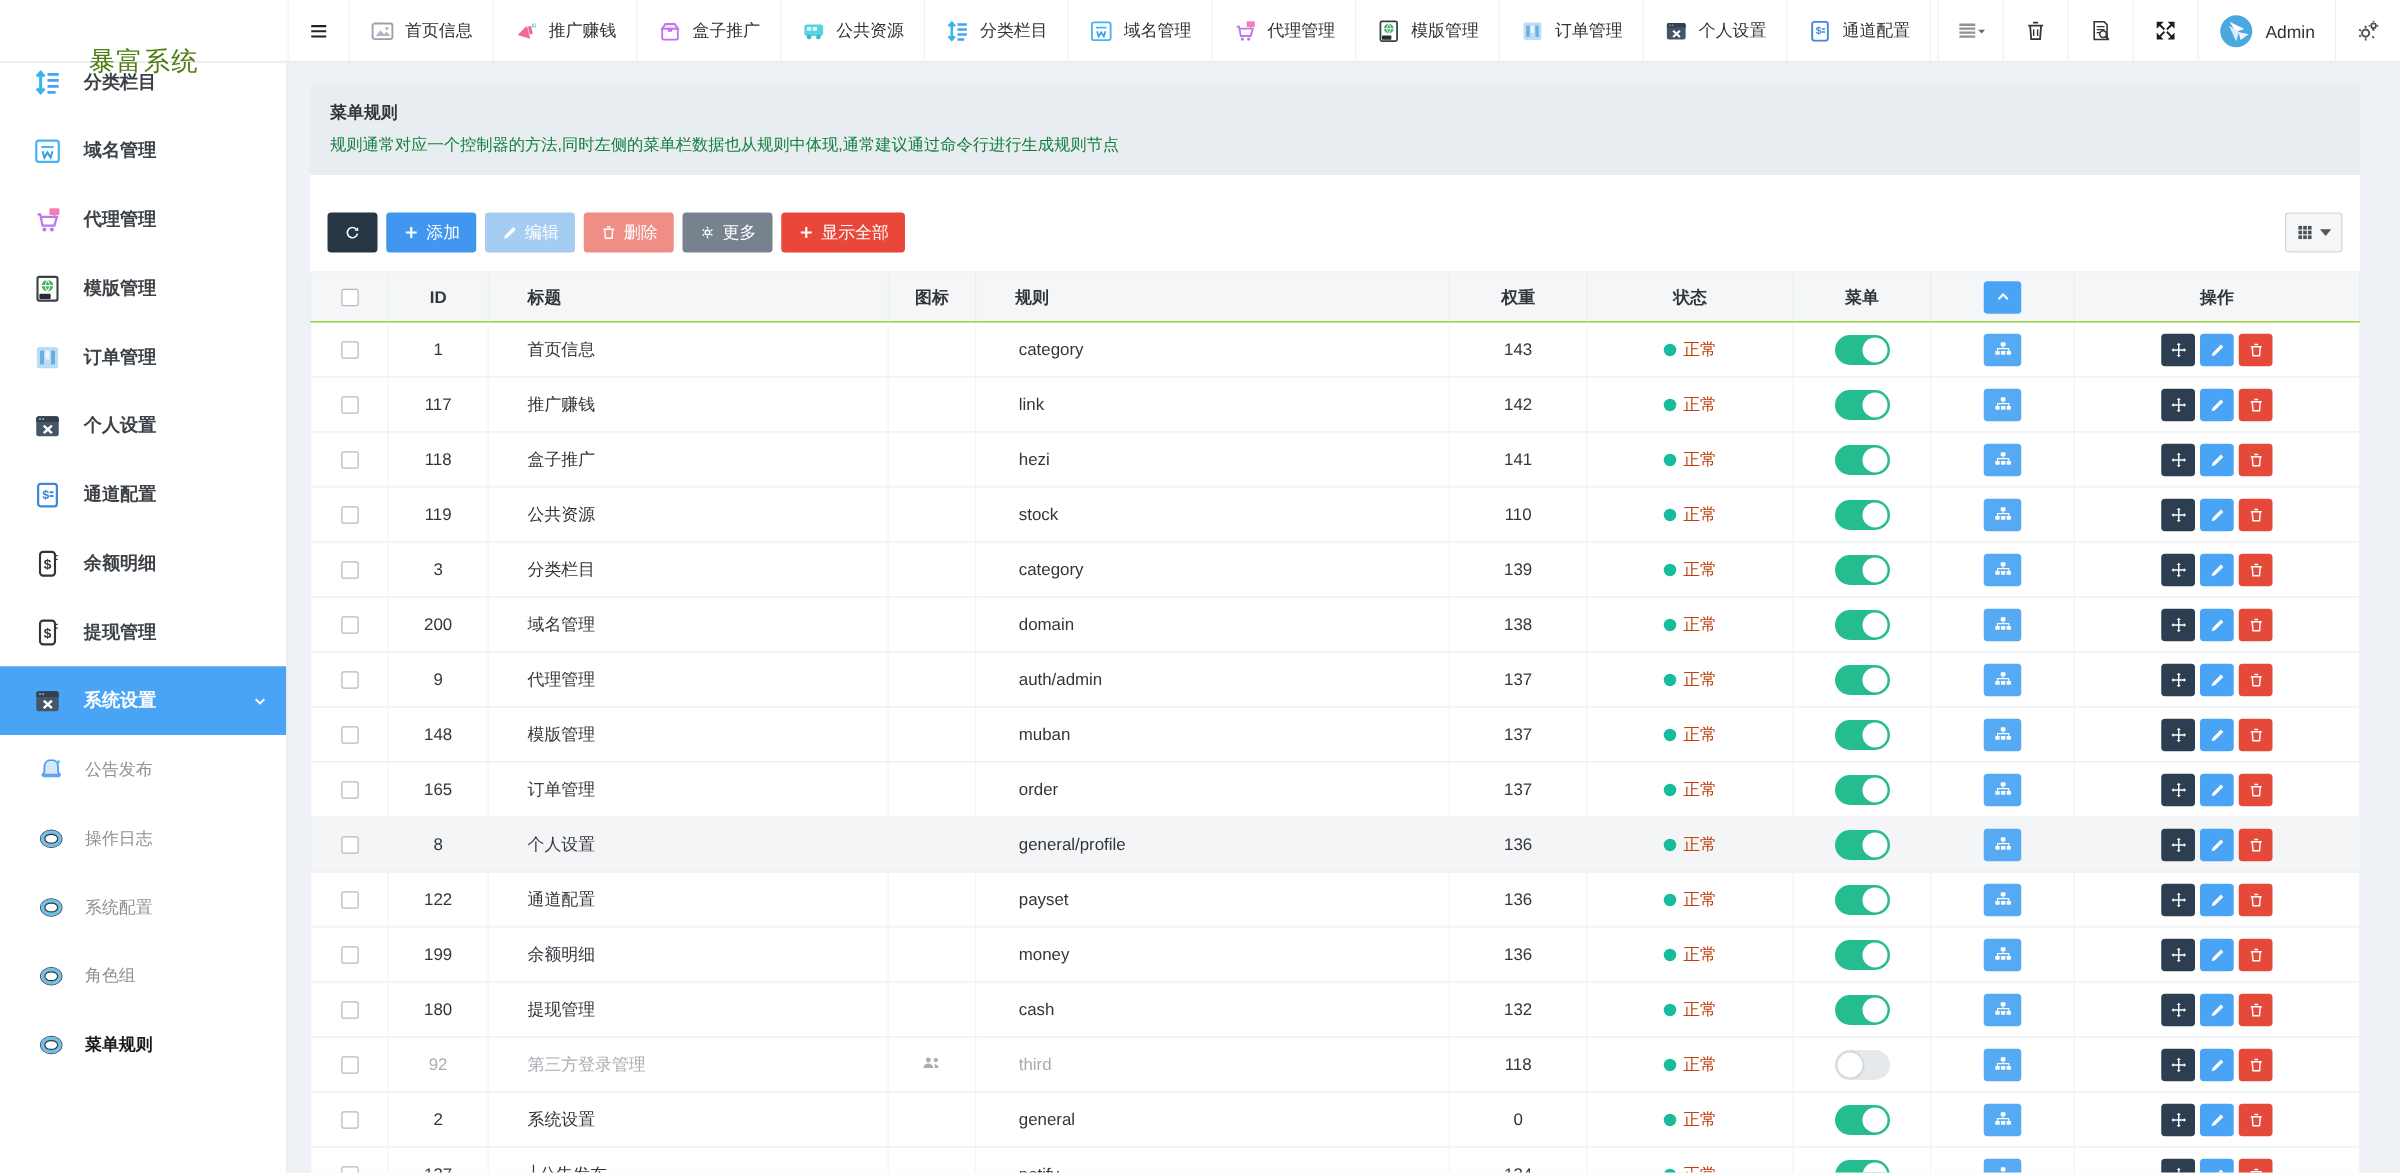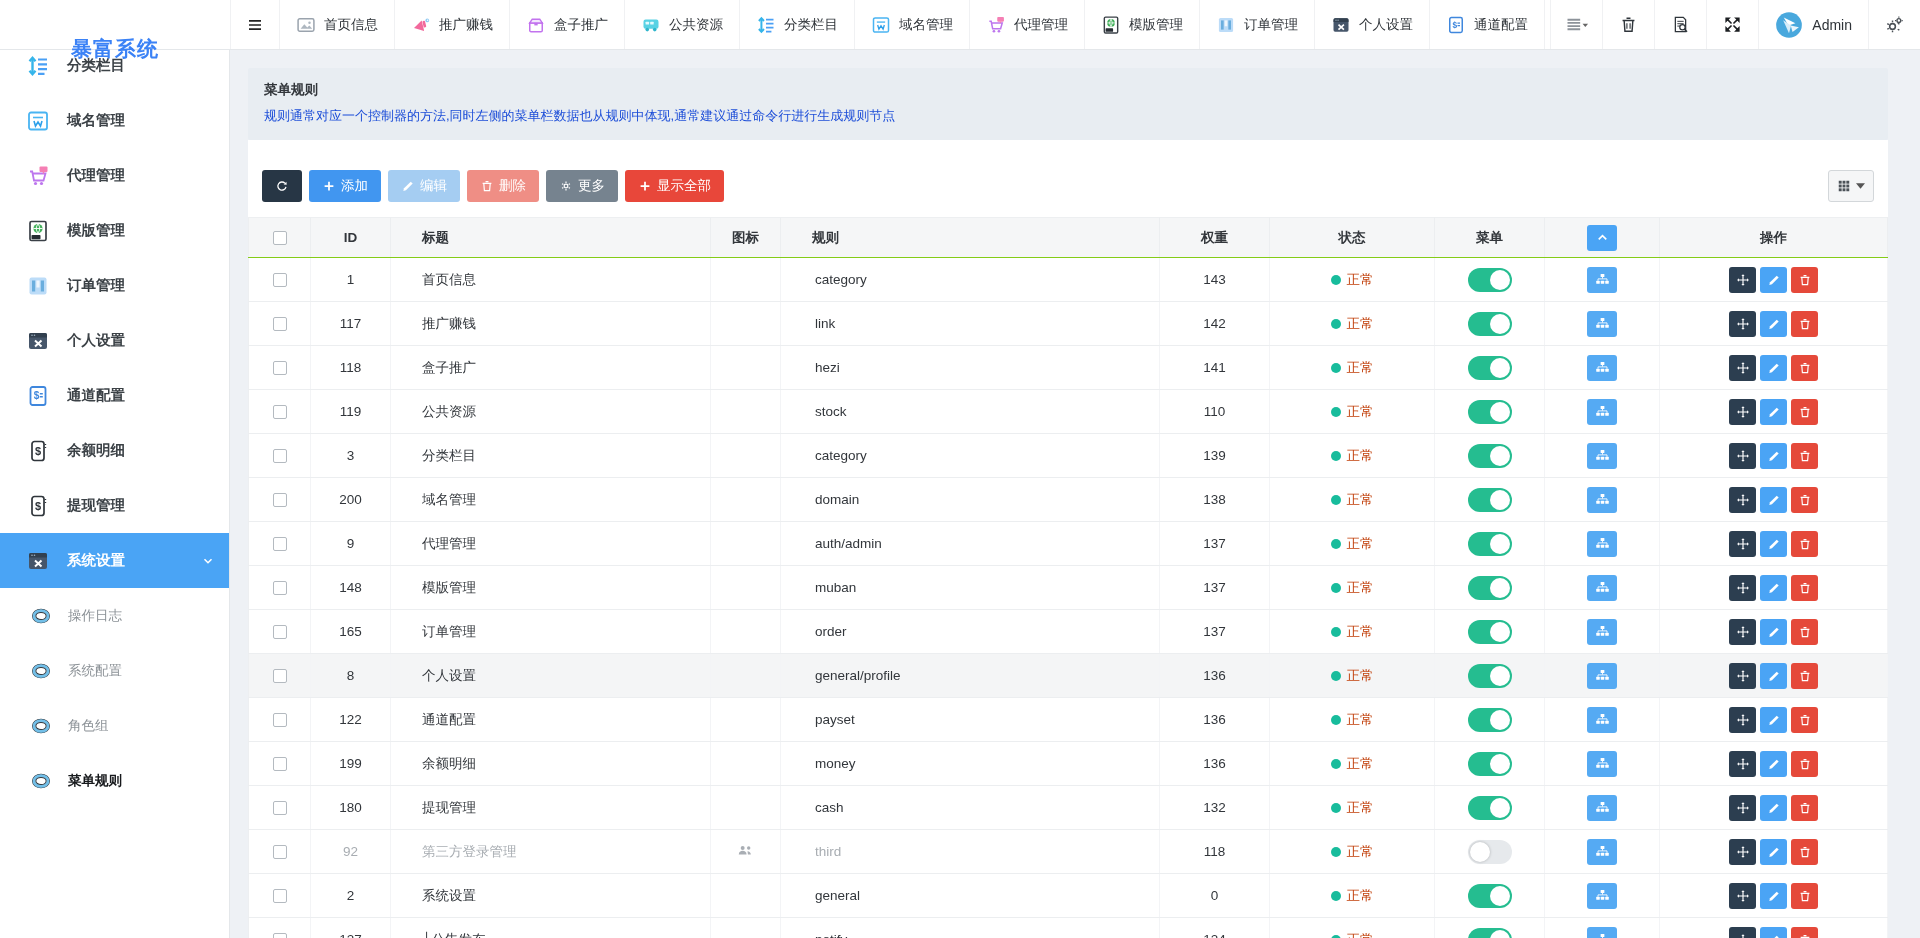--- a/index.html
+++ b/index.html
@@ -3,21 +3,21 @@
 <meta charset="utf-8">
 <style>
   *{box-sizing:border-box;margin:0;padding:0;}
   html,body{width:1920px;height:938px;overflow:hidden;}
   body{font-family:"Liberation Sans","DejaVu Sans",sans-serif;background:#eef1f5;color:#33373c;}
   .icon{display:inline-flex;align-items:center;justify-content:center;}
   .icon svg{width:20px;height:20px;display:block;}
 
   
   .navbar{position:absolute;top:0;left:0;right:0;height:50px;background:#fff;border-bottom:1px solid #e4e7ea;display:flex;align-items:stretch;z-index:30;}
-  .logo{width:230px;display:flex;align-items:center;justify-content:center;font-size:21px;font-weight:bold;color:#3b82f6;letter-spacing:1px;flex:0 0 auto;margin-top:48px;}
+  .logo{width:230px;display:flex;align-items:center;justify-content:center;font-size:21px;font-weight:normal;color:#4d7c0f;letter-spacing:1px;flex:0 0 auto;margin-top:48px;}
   .hamburger{width:50px;display:flex;align-items:center;justify-content:center;border-left:1px solid #f0f1f3;border-right:1px solid #f0f1f3;cursor:pointer;}
   .hamburger svg{width:18px;height:18px;}
   .nav-tabs{display:flex;align-items:stretch;overflow:hidden;}
   .nav-tab{display:flex;align-items:center;gap:8px;padding:0 16px;border-right:1px solid #f0f1f3;font-size:13.5px;color:#2e3338;cursor:pointer;white-space:nowrap;}
   .nav-right{margin-left:auto;display:flex;align-items:stretch;flex:0 0 auto;}
   .nav-ctrl{min-width:52px;display:flex;align-items:center;justify-content:center;border-left:1px solid #f0f1f3;cursor:pointer;padding:0 6px;}
   .nav-ctrl svg{width:19px;height:19px;}
   .nav-ctrl.wide svg{width:28px;height:19px;}
   .admin-box{display:flex;align-items:center;gap:9px;padding:0 16px;border-left:1px solid #f0f1f3;cursor:pointer;}
   .avatar{width:28px;height:28px;border-radius:50%;overflow:hidden;flex:0 0 auto;}
@@ -33,21 +33,21 @@
   .side-item .chev{margin-left:auto;}
   .side-item .chev svg{width:14px;height:14px;}
   .sub-item{height:55px;display:flex;align-items:center;gap:16px;padding:0 14px 0 30px;font-size:13.5px;color:#8b9196;cursor:pointer;}
   .sub-item .icon svg{width:22px;height:22px;}
   .sub-item.active{color:#17191c;font-weight:bold;}
 
   
   .content{position:absolute;top:50px;left:230px;right:0;bottom:0;background:#eef1f5;padding:18px 32px 0 18px;overflow:hidden;}
   .panel-heading{background:#e8edf2;border-radius:2px;padding:13px 16px 15px;}
   .ph-title{font-size:13.5px;font-weight:bold;color:#32363b;margin-bottom:8px;}
-  .ph-desc{font-size:13px;color:#1d4ed8;}
+  .ph-desc{font-size:13px;color:#15803d;}
   .panel-body{background:#fff;padding:30px 0 0;min-height:800px;}
 
   .toolbar{display:flex;align-items:flex-end;gap:23px;padding:0 14px 15px;}
   .tbtn{height:32px;border:none;border-radius:3px;color:#fff;font-size:13.5px;display:inline-flex;align-items:center;gap:5px;padding:0 13px;cursor:pointer;font-family:inherit;}
   .tbtn .icon svg{width:14px;height:14px;}
   .tbtn.disabled{cursor:not-allowed;}
   .cols-btn{margin-left:auto;width:46px;height:32px;background:#f5f6f7;border:1px solid #d3d7da;border-radius:3px;display:inline-flex;align-items:center;justify-content:center;gap:5px;cursor:pointer;}
   .cols-btn svg.g{width:14px;height:14px;}
   .cols-btn svg.c{width:9px;height:6px;}
 
@@ -376,20 +376,30 @@
             <circle cx="8.5" cy="6.2" r="0.8" fill="#9fb0c0"></circle>
             <path d="M9 11.5l6.5 6M15.5 11.5l-6.5 6" stroke="#fff" stroke-width="2"></path>
           </svg>
         </span>
         <span>系统设置</span>
         <span class="chev icon">
           <svg viewBox="0 0 24 24" fill="none" stroke="#fff" stroke-width="2.6">
             <path d="M6 9l6 6 6-6"></path>
           </svg>
         </span>
+      </div>
+      <div class="sub-item">
+        <span class="icon">
+          <svg viewBox="0 0 24 24">
+            <path d="M12 3.2c-3.8 0-6 2.8-6 6.3v4.2L4.5 16h15L18 13.7V9.5c0-3.5-2.2-6.3-6-6.3z" fill="#d6e9fb" stroke="#4f9df0" stroke-width="1.6"></path>
+            <rect x="4" y="16" width="16" height="2.4" rx="1.2" fill="#5fa9f2"></rect>
+            <circle cx="18" cy="5" r="1.6" fill="#49c3ea"></circle>
+          </svg>
+        </span>
+        <span>公告发布</span>
       </div>
       <div class="sub-item">
         <span class="icon">
           <svg viewBox="0 0 24 24">
             <ellipse cx="12" cy="12" rx="9.2" ry="7.4" fill="none" stroke="#30373d" stroke-width="1.2"></ellipse>
             <ellipse cx="12" cy="12" rx="7.6" ry="5.8" fill="none" stroke="#72bfe8" stroke-width="3.2"></ellipse>
             <ellipse cx="12" cy="12" rx="5.6" ry="3.9" fill="none" stroke="#30373d" stroke-width="1.1"></ellipse>
           </svg>
         </span>
         <span>操作日志</span>

